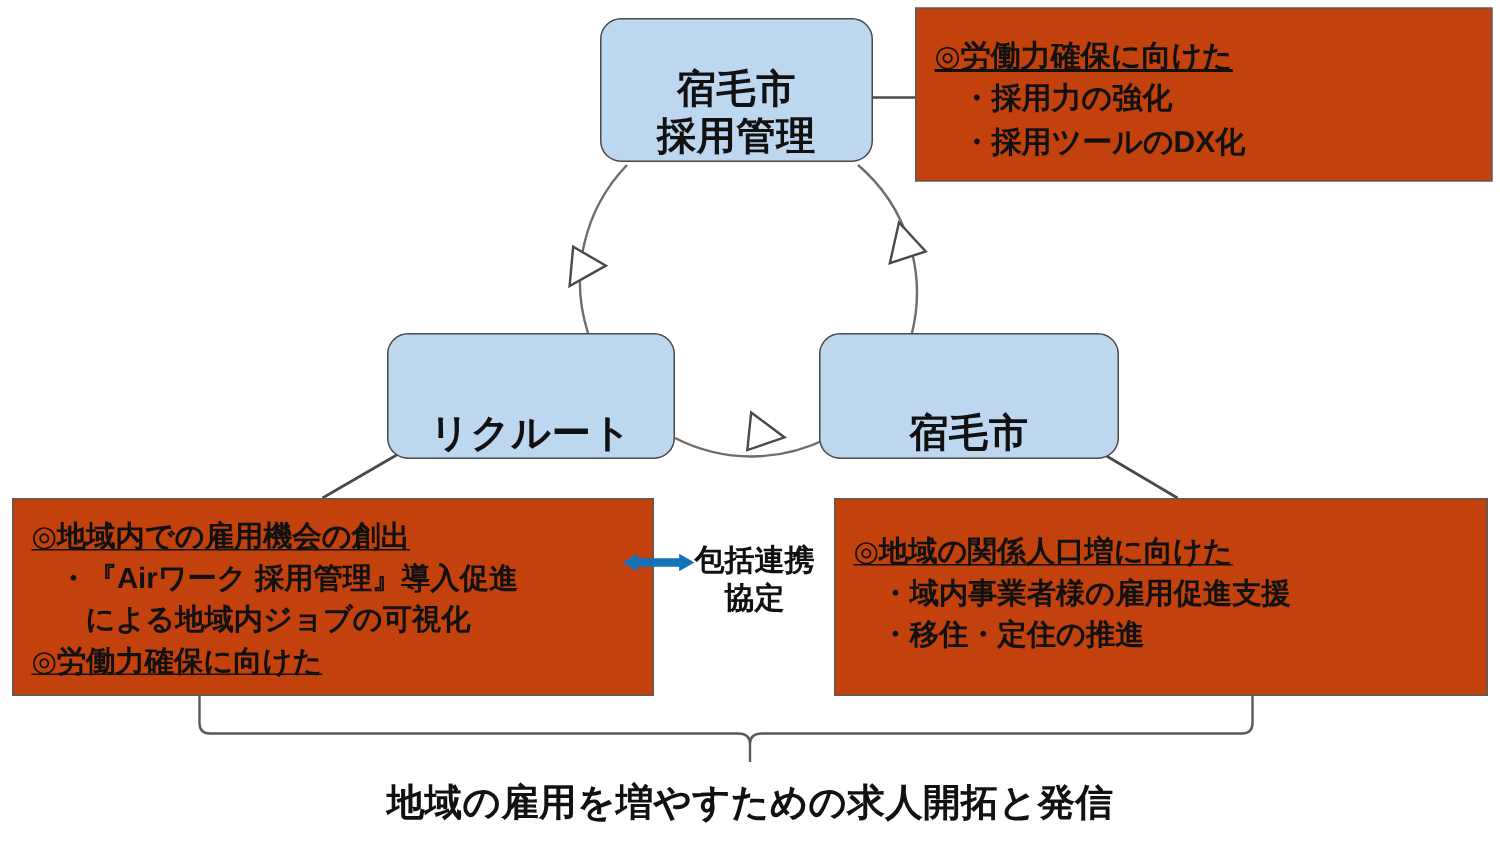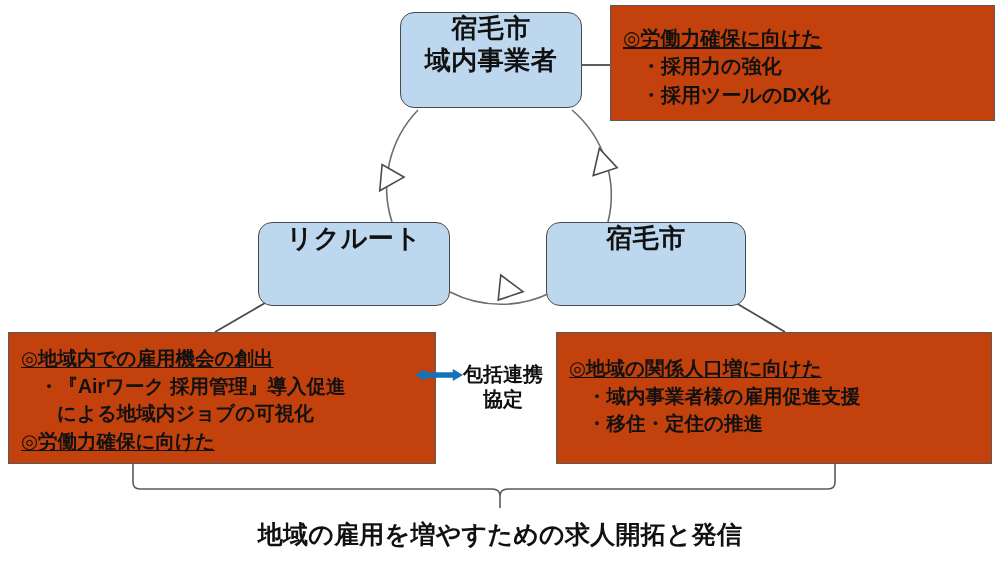--- a/index.html
+++ b/index.html
@@ -9,21 +9,21 @@
     color:#1a1a1a;
   }
   #stage{position:absolute;inset:0;width:1000px;height:576px;}
 
   
   .node{
     position:absolute;
     background:#bdd7ee;
     border:1.5px solid #4a4a4a;
     border-radius:14px;
-    display:flex;align-items:flex-start;justify-content:center;
+    display:flex;align-items:flex-end;justify-content:center;
     text-align:center;
     font-weight:bold;
     color:#111;
     line-height:1.22;
     letter-spacing:0.02em;
     box-sizing:border-box;
   }
   #node-top{left:400px;top:12px;width:182px;height:96px;font-size:26px;}
   #node-left{left:258px;top:222px;width:192px;height:84px;font-size:26px;}
   #node-right{left:546px;top:222px;width:200px;height:84px;font-size:26px;}
@@ -98,21 +98,21 @@
     <path d="M 736 303 L 785 332" stroke="#4a4a4a" stroke-width="1.8" fill="none"></path>
 
     <path d="M 133 464 L 133 482 Q 133 489 140 489 L 492 489 Q 500 489 500 496
              L 500 508 L 500 496 Q 500 489 508 489 L 828 489 Q 835 489 835 482
              L 835 464" fill="none" stroke="#5a5a5a" stroke-width="1.6" stroke-linecap="round"></path>
   </svg>
 
   <div class="node" id="node-top">
     <div>
       <span class="l">宿毛市</span>
-      <span class="l">域内事業者</span>
+      <span class="l">採用管理</span>
     </div>
   </div>
 
   <div class="node" id="node-left">
     <span class="l">リクルート</span>
   </div>
 
   <div class="node" id="node-right">
     <span class="l">宿毛市</span>
   </div>

